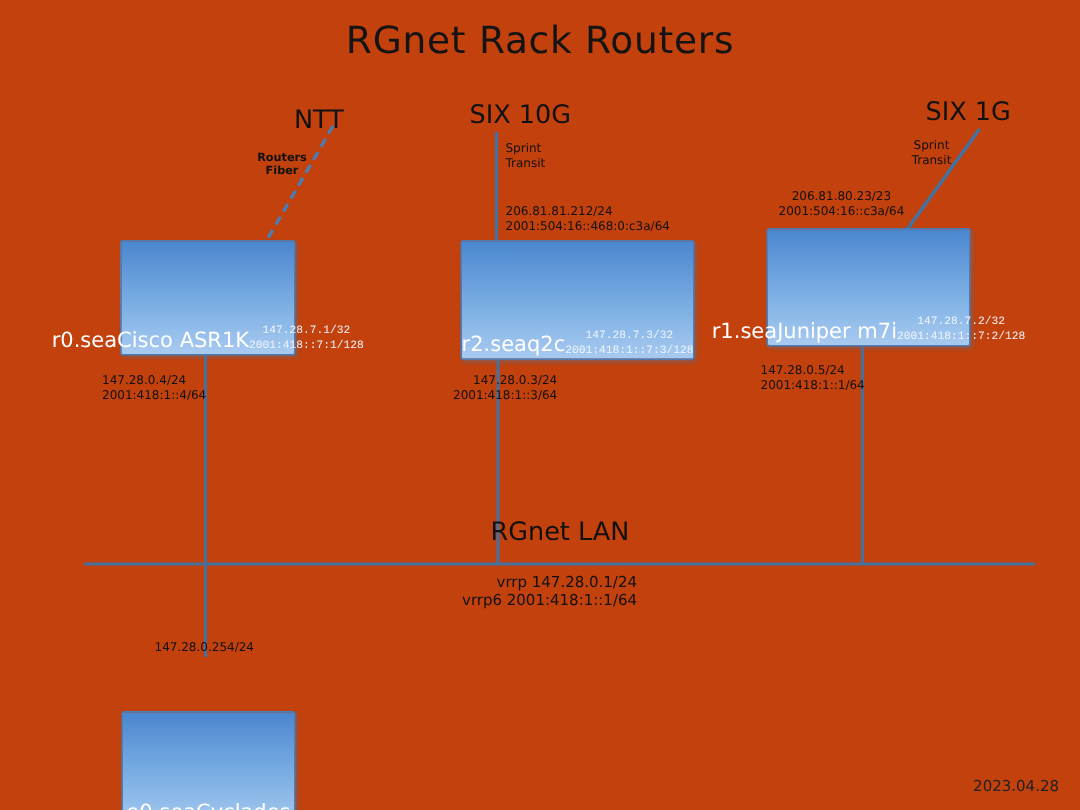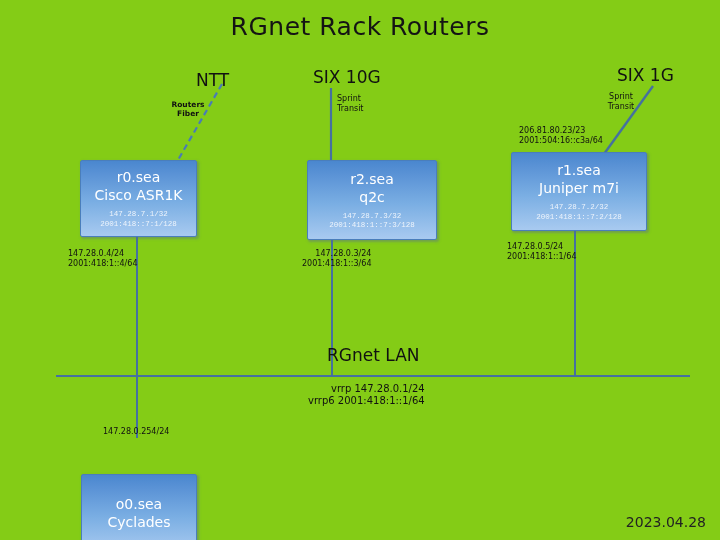--- a/index.html
+++ b/index.html
@@ -4,21 +4,21 @@
 <style>
   html, body {
     margin: 0;
     padding: 0;
     background: #ffffff;
   }
   #canvas {
     position: relative;
     width: 720px;
     height: 540px;
-    background: #84cc16;
+    background: #c2410c;
     overflow: hidden;
     font-family: "DejaVu Sans", sans-serif;
   }
 
   
   #title {
     position: absolute;
     left: 0;
     top: 12px;
     width: 720px;
@@ -60,23 +60,23 @@
   .device {
     position: absolute;
     box-sizing: border-box;
     border: 1px solid #4a7ebb;
     border-radius: 2px;
     background: linear-gradient(to bottom, #4a87cf 0%, #5b93d6 18%, #7aaee3 55%, #a8caf0 100%);
     box-shadow: 1.5px 1.5px 2.5px rgba(90,110,140,0.45);
     color: #ffffff;
     text-align: center;
     display: flex;
-    flex-direction: column;
+    flex-direction: row;
     justify-content: center;
-    align-items: center;
+    align-items: flex-end;
   }
   .device-name {
     font-family: "DejaVu Sans", sans-serif;
     font-size: 14px;
     line-height: 18px;
     color: #ffffff;
     white-space: nowrap;
   }
   .device-model {
     font-family: "DejaVu Sans", sans-serif;
@@ -131,21 +131,21 @@
     white-space: nowrap;
     text-align: right;
   }
 
   
   #date {
     position: absolute;
     right: 14px;
     bottom: 10px;
     font-family: "DejaVu Sans", sans-serif;
-    font-size: 14px;
+    font-size: 10px;
     color: #222222;
   }
 </style>
 </head>
 <body>
 
 <div id="canvas">
 
   <div id="title">RGnet Rack Routers</div>
 
@@ -180,36 +180,40 @@
     <div>Sprint</div>
     <div>Transit</div>
   </div>
 
   <div class="annot annot-center" style="left:597px; top:92px; width:48px;">
     <div>Sprint</div>
     <div>Transit</div>
   </div>
 
 
-
-  <div class="annot" style="left:519px; top:126px;">
+  <div class="annot" style="left:337px; top:136px;">
+    <div>206.81.81.212/24</div>
+    <div>2001:504:16::468:0:c3a/64</div>
+  </div>
+
+  <div class="annot" style="left:519px; top:126px;text-align:center;">
     <div>206.81.80.23/23</div>
     <div>2001:504:16::c3a/64</div>
   </div>
 
   <div class="device" style="left:80px; top:160px; width:117px; height:77px;">
     <div class="device-name">r0.sea</div>
     <div class="device-model">Cisco ASR1K</div>
     <div class="device-loopback">
       <div>147.28.7.1/32</div>
       <div>2001:418::7:1/128</div>
     </div>
   </div>
 
-  <div class="device" style="left:307px; top:160px; width:130px; height:80px;">
+  <div class="device" style="left:307px; top:160px; width:156px; height:80px;">
     <div class="device-name">r2.sea</div>
     <div class="device-model">q2c</div>
     <div class="device-loopback">
       <div>147.28.7.3/32</div>
       <div>2001:418:1::7:3/128</div>
     </div>
   </div>
 
   <div class="device" style="left:511px; top:152px; width:136px; height:79px;">
     <div class="device-name">r1.sea</div>

